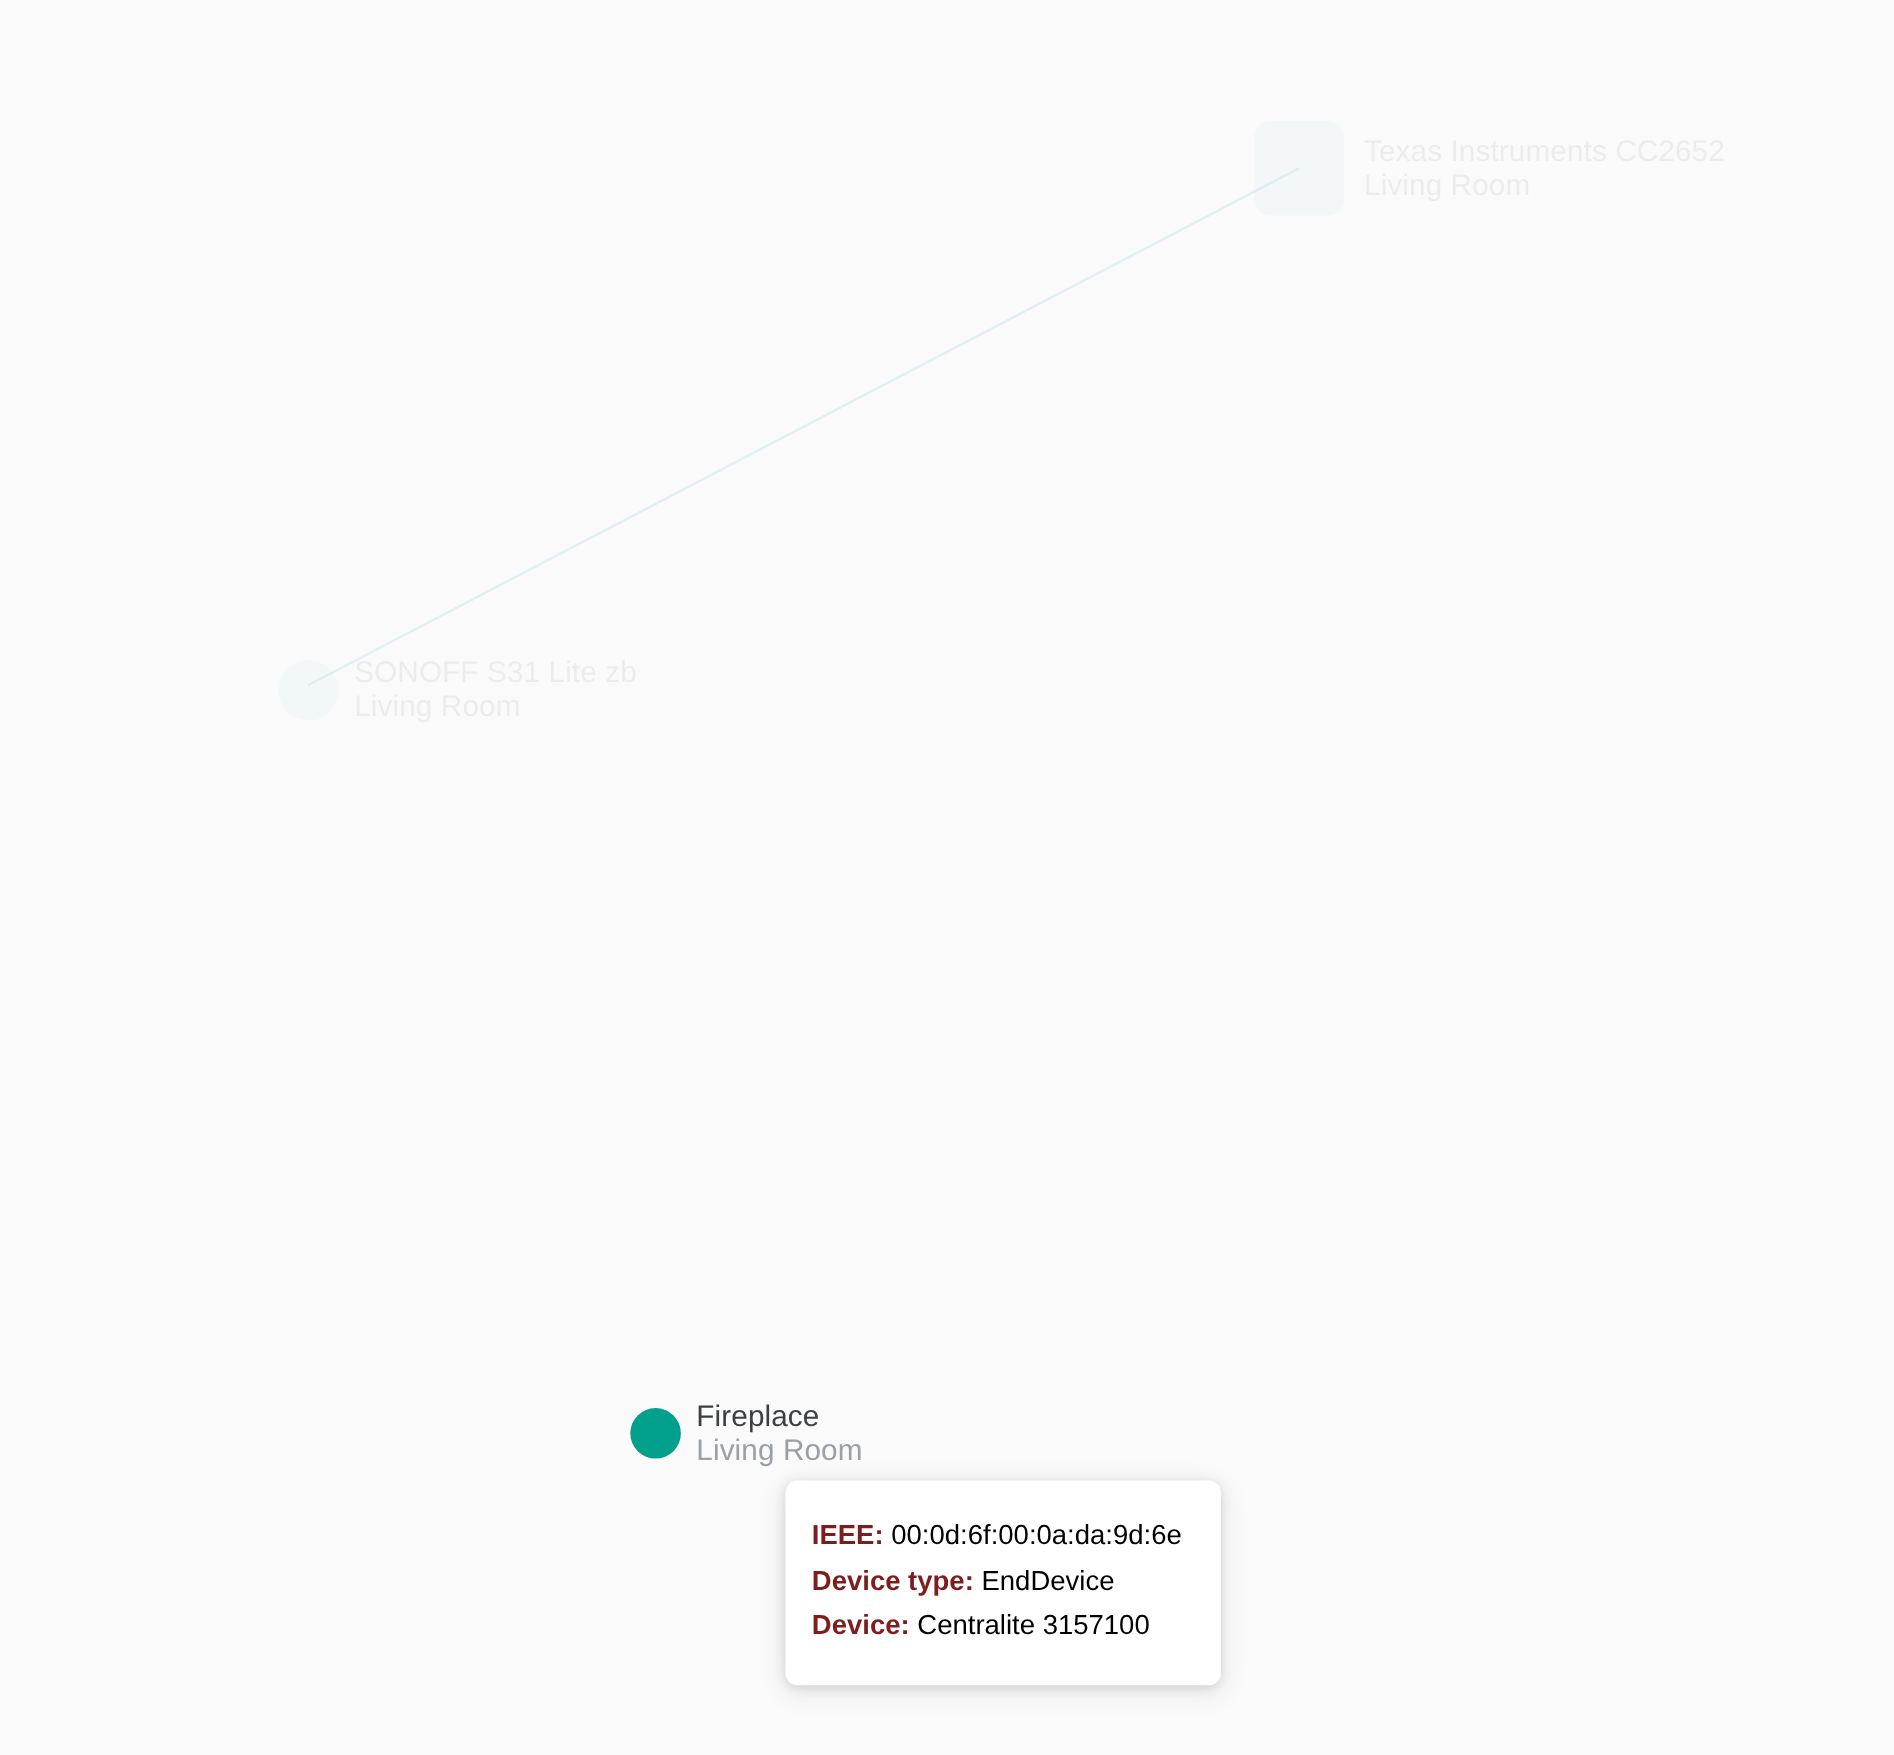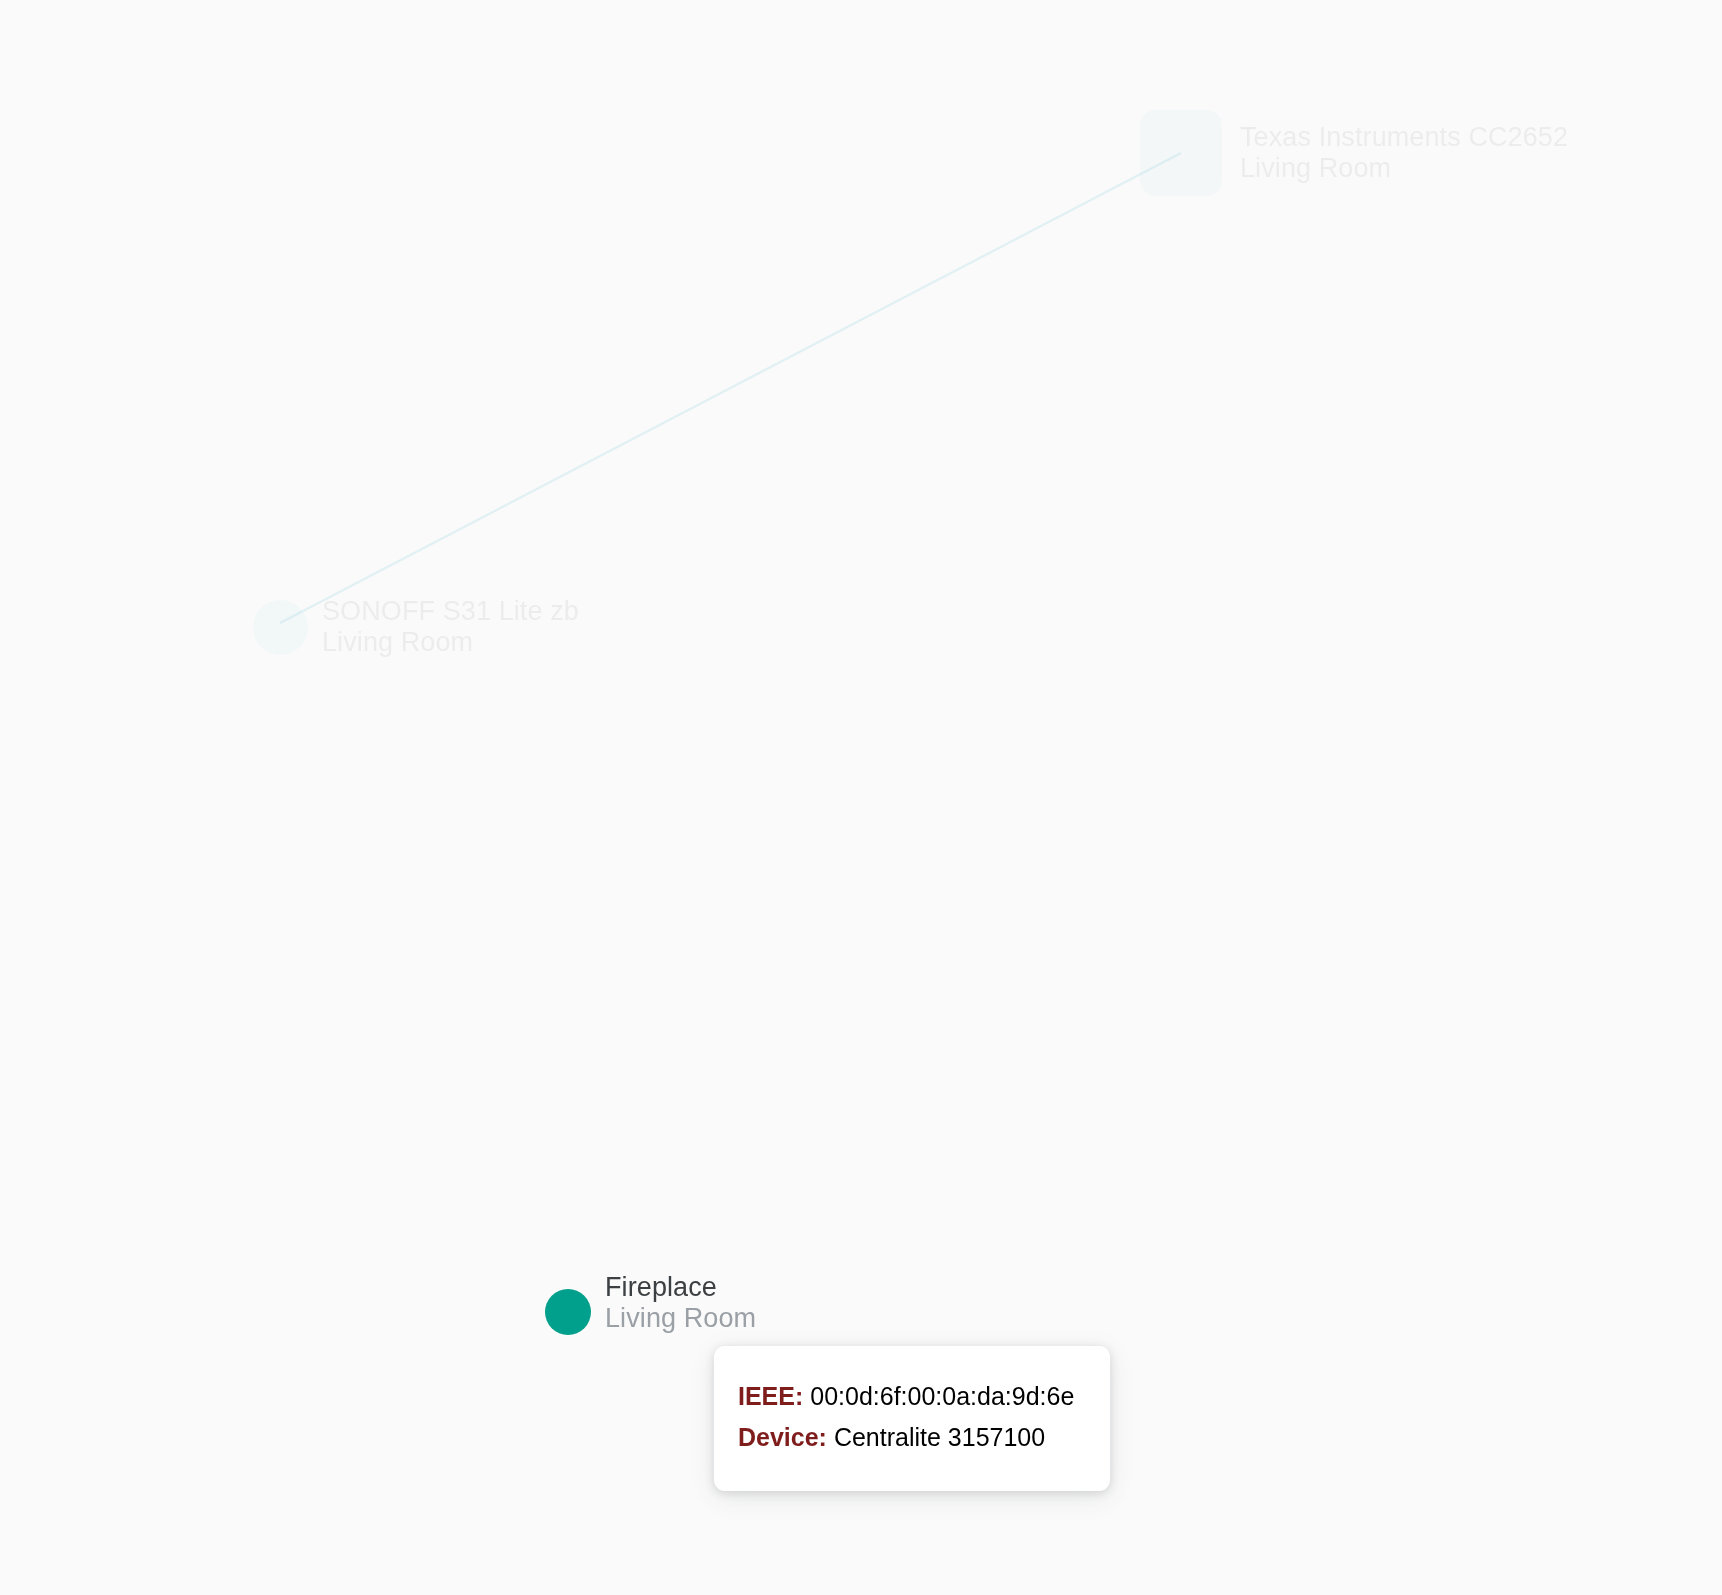--- a/index.html
+++ b/index.html
@@ -89,23 +89,22 @@
     left: 253px;
     top: 596px;
   }
   #node-router .node-shape {
     width: 55px;
     height: 55px;
     background: #a9dbe8;
   }
 
   #node-enddevice {
-    left: 545px;
+    left: 573px;
     top: 1272px;
-    align-items: flex-end;
   }
   #node-enddevice .node-shape {
     width: 46px;
     height: 46px;
     background: #00a08c;
   }
   #node-enddevice .node-title {
     color: #3c4043;
   }
   #node-enddevice .node-subtitle {
@@ -172,18 +171,22 @@
       <div class="node-subtitle">Living Room</div>
     </div>
   </div>
 
   <div id="device-tooltip">
     <div class="tooltip-row">
       <span class="tooltip-key">IEEE:</span>
       <span class="tooltip-val">00:0d:6f:00:0a:da:9d:6e</span>
     </div>
     <div class="tooltip-row">
+      <span class="tooltip-key">Device type:</span>
+      <span class="tooltip-val">EndDevice</span>
+    </div>
+    <div class="tooltip-row">
       <span class="tooltip-key">Device:</span>
       <span class="tooltip-val">Centralite 3157100</span>
     </div>
   </div>
 
 </div>
 
 </body></html>

